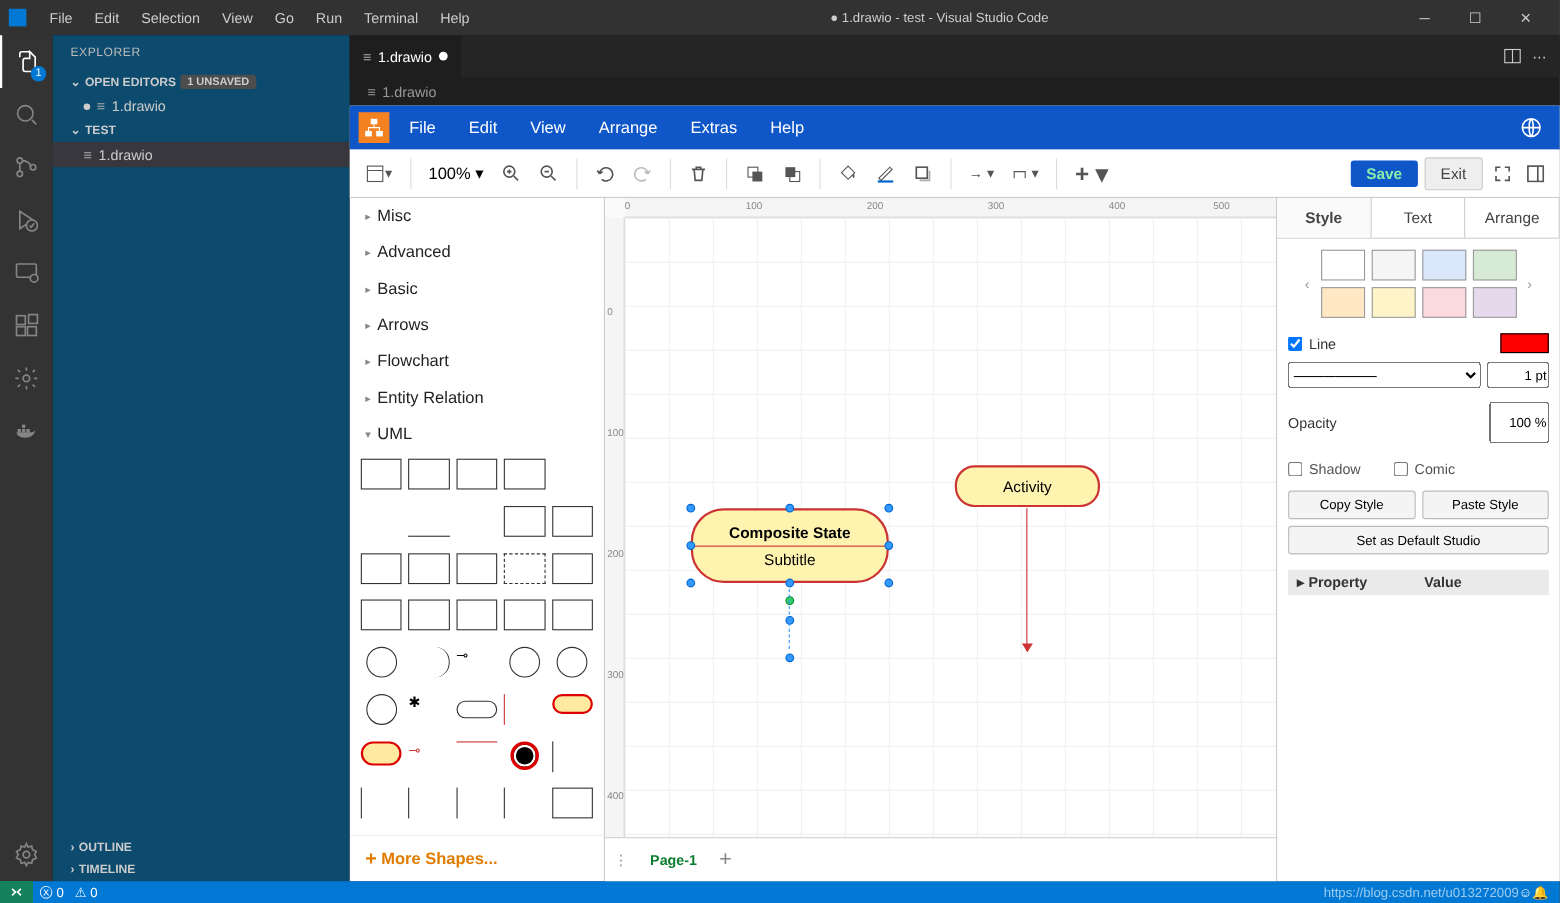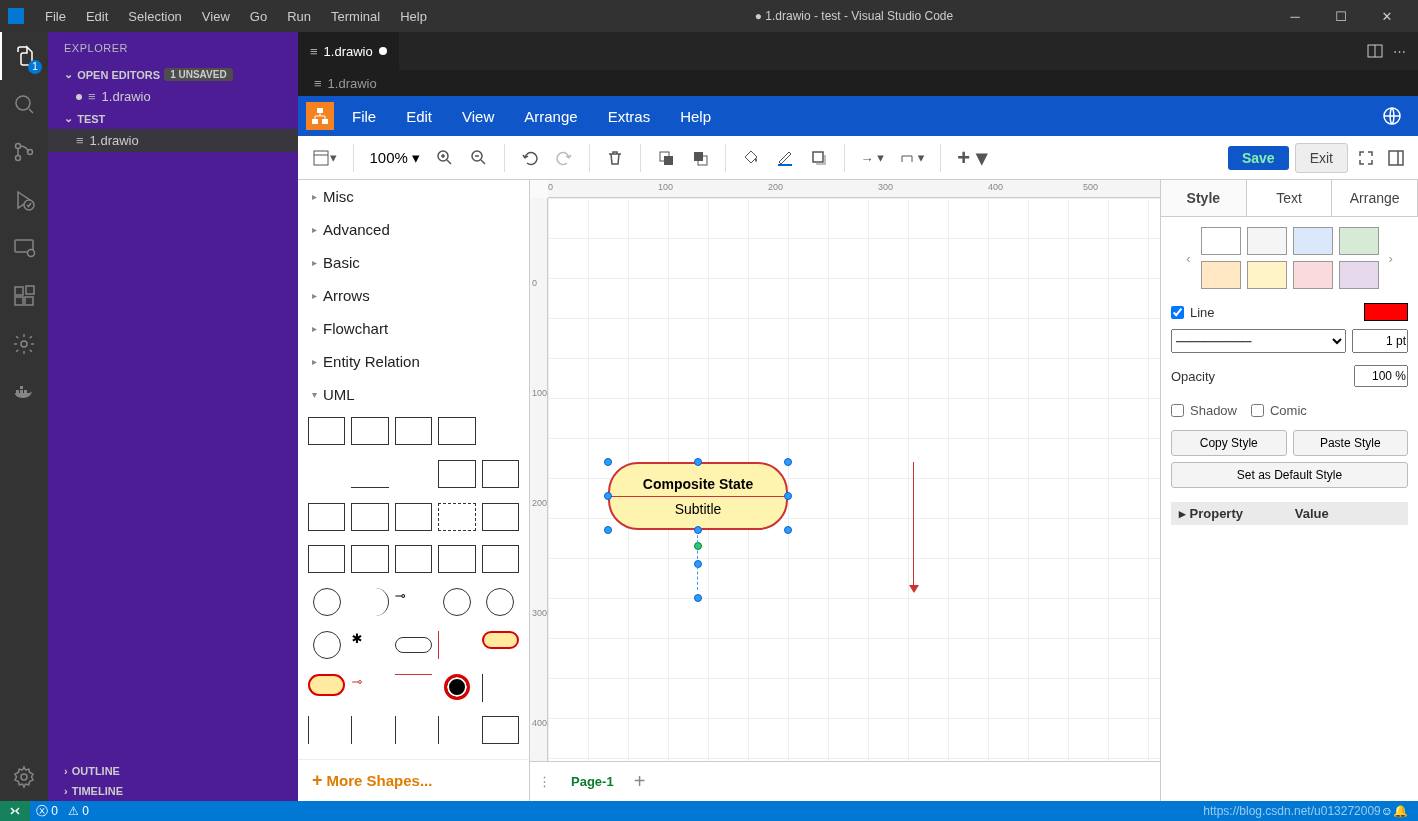--- a/index.html
+++ b/index.html
@@ -18,21 +18,21 @@
 .main { display:flex; height:769px; }
 
 
 .activitybar { width:48px; background:#333; display:flex; flex-direction:column; align-items:center; }
 .activitybar .item { width:48px; height:48px; display:flex; align-items:center; justify-content:center; color:#858585; position:relative; }
 .activitybar .item.active { color:#fff; border-left:2px solid #fff; }
 .activitybar .item .badge { position:absolute; top:28px; left:26px; background:#0078d4; color:#fff; border-radius:8px; font-size:10px; min-width:14px; height:14px; line-height:14px; text-align:center; }
 .activitybar .spacer { flex:1; }
 
 
-.sidebar { width:250px; background:#4c1d95; display:flex; flex-direction:column; }
+.sidebar { width:270px; background:#0c4a6e; display:flex; flex-direction:column; }
 .sidebar .header { padding:10px 16px; font-size:11px; letter-spacing:.5px; color:#bbb; }
 .sidebar .section-head { padding:4px 16px; display:flex; align-items:center; gap:4px; font-size:11px; font-weight:600; color:#ccc; }
 .sidebar .unsaved-badge { background:#4d4d4d; color:#ccc; font-size:10px; padding:1px 6px; border-radius:3px; }
 .sidebar .file-item { padding:4px 16px 4px 28px; display:flex; align-items:center; gap:6px; color:#ccc; }
 .sidebar .file-item.active { background:#37373d; }
 .sidebar .file-item .dot { width:6px; height:6px; border-radius:50%; background:#ccc; }
 .sidebar .file-item .file-icon { color:#aaa; }
 .sidebar .outline, .sidebar .timeline { padding:4px 16px; font-size:11px; font-weight:600; display:flex; align-items:center; gap:4px; }
 .sidebar .flex-spacer { flex:1; }
 
@@ -110,22 +110,22 @@
 .rp-body { padding:10px; font-size:13px; color:#333; }
 .swatch-row { display:flex; gap:6px; justify-content:center; margin-bottom:6px; align-items:center; }
 .swatch { width:40px; height:28px; border:1px solid #999; }
 .swatch-nav { color:#999; padding:0 4px; }
 .line-row { display:flex; align-items:center; justify-content:space-between; padding:8px 0; }
 .line-row .line-color { width:44px; height:18px; background:#f00; border:1px solid #000; }
 .line-style-row { display:flex; gap:6px; align-items:center; margin-bottom:8px; }
 .line-style-row select { flex:1; height:24px; }
 .line-style-row .pt { width:56px; height:24px; text-align:right; font-size:12px; }
 .opacity-row { display:flex; justify-content:space-between; align-items:center; padding:4px 0 10px;}
-.opacity-row input { width:54px; height:22px; text-align:right; font-size:12px;margin-left:12px; }
-.effects-row { display:flex; gap:14px; padding:6px 0; }
+.opacity-row input { width:54px; height:38px; text-align:right; font-size:12px;margin-left:12px; }
+.effects-row { display:flex; gap:30px; padding:6px 0; }
 .effects-row label { display:flex; align-items:center; gap:6px; font-size:13px; color:#555; }
 .style-btns { display:flex; gap:6px; margin-top:6px; }
 .style-btns button { flex:1; padding:5px; font-size:12px; background:#f4f4f4; border:1px solid #bbb; border-radius:3px; }
 .style-btn-full { width:100%; margin-top:6px; padding:5px; font-size:12px; background:#f4f4f4; border:1px solid #bbb; border-radius:3px; }
 .prop-header { display:flex; margin-top:14px; background:#eaeaea; padding:4px 8px; font-weight:600; font-size:13px; }
 .prop-header .pcol { flex:1; }
 
 
 .statusbar { height:20px; background:#0078d4; color:#fff; display:flex; align-items:center; padding:0 10px; font-size:12px; }
 .statusbar .left { display:flex; align-items:center; gap:10px; }
@@ -501,20 +501,23 @@
               <div class="sel-handle" style="top:294px;left:56px"></div>
               <div class="sel-handle" style="top:294px;left:236px"></div>
               <div class="sel-handle" style="top:328px;left:56px"></div>
               <div class="sel-handle" style="top:328px;left:146px"></div>
               <div class="sel-handle" style="top:328px;left:236px"></div>
               <div class="sel-rot" style="top:344px;left:146px"></div>
               <div class="sel-handle" style="top:362px;left:146px"></div>
               <div class="sel-handle" style="top:396px;left:146px"></div>
               <div style="position:absolute;top:332px;left:149px;width:0;height:60px;border-left:1px dashed #39f"></div>
 
+              <div class="node-activity">
+                <span>Activity</span>
+              </div>
               <div class="arrow-down"></div>
             </div>
           </div>
           <div class="page-tabs">
             <span style="color:#888">⋮</span>
             <span class="page-tab">Page-1</span>
             <span class="add-page">+</span>
           </div>
         </div>
 
@@ -561,21 +564,21 @@
                 </label>
               <label>
                   <input type="checkbox" style="">
                   <span>Comic</span>
                 </label>
             </div>
             <div class="style-btns">
               <button>Copy Style</button>
               <button>Paste Style</button>
             </div>
-            <button class="style-btn-full">Set as Default Style</button>
+            <button class="style-btn-full">Set as Default Studio</button>
             <div class="prop-header">
               <span style="margin-right:4px">▸</span>
               <span class="pcol">Property</span>
               <span class="pcol">Value</span>
             </div>
           </div>
         </div>
       </div>
     </div>
   </div>

